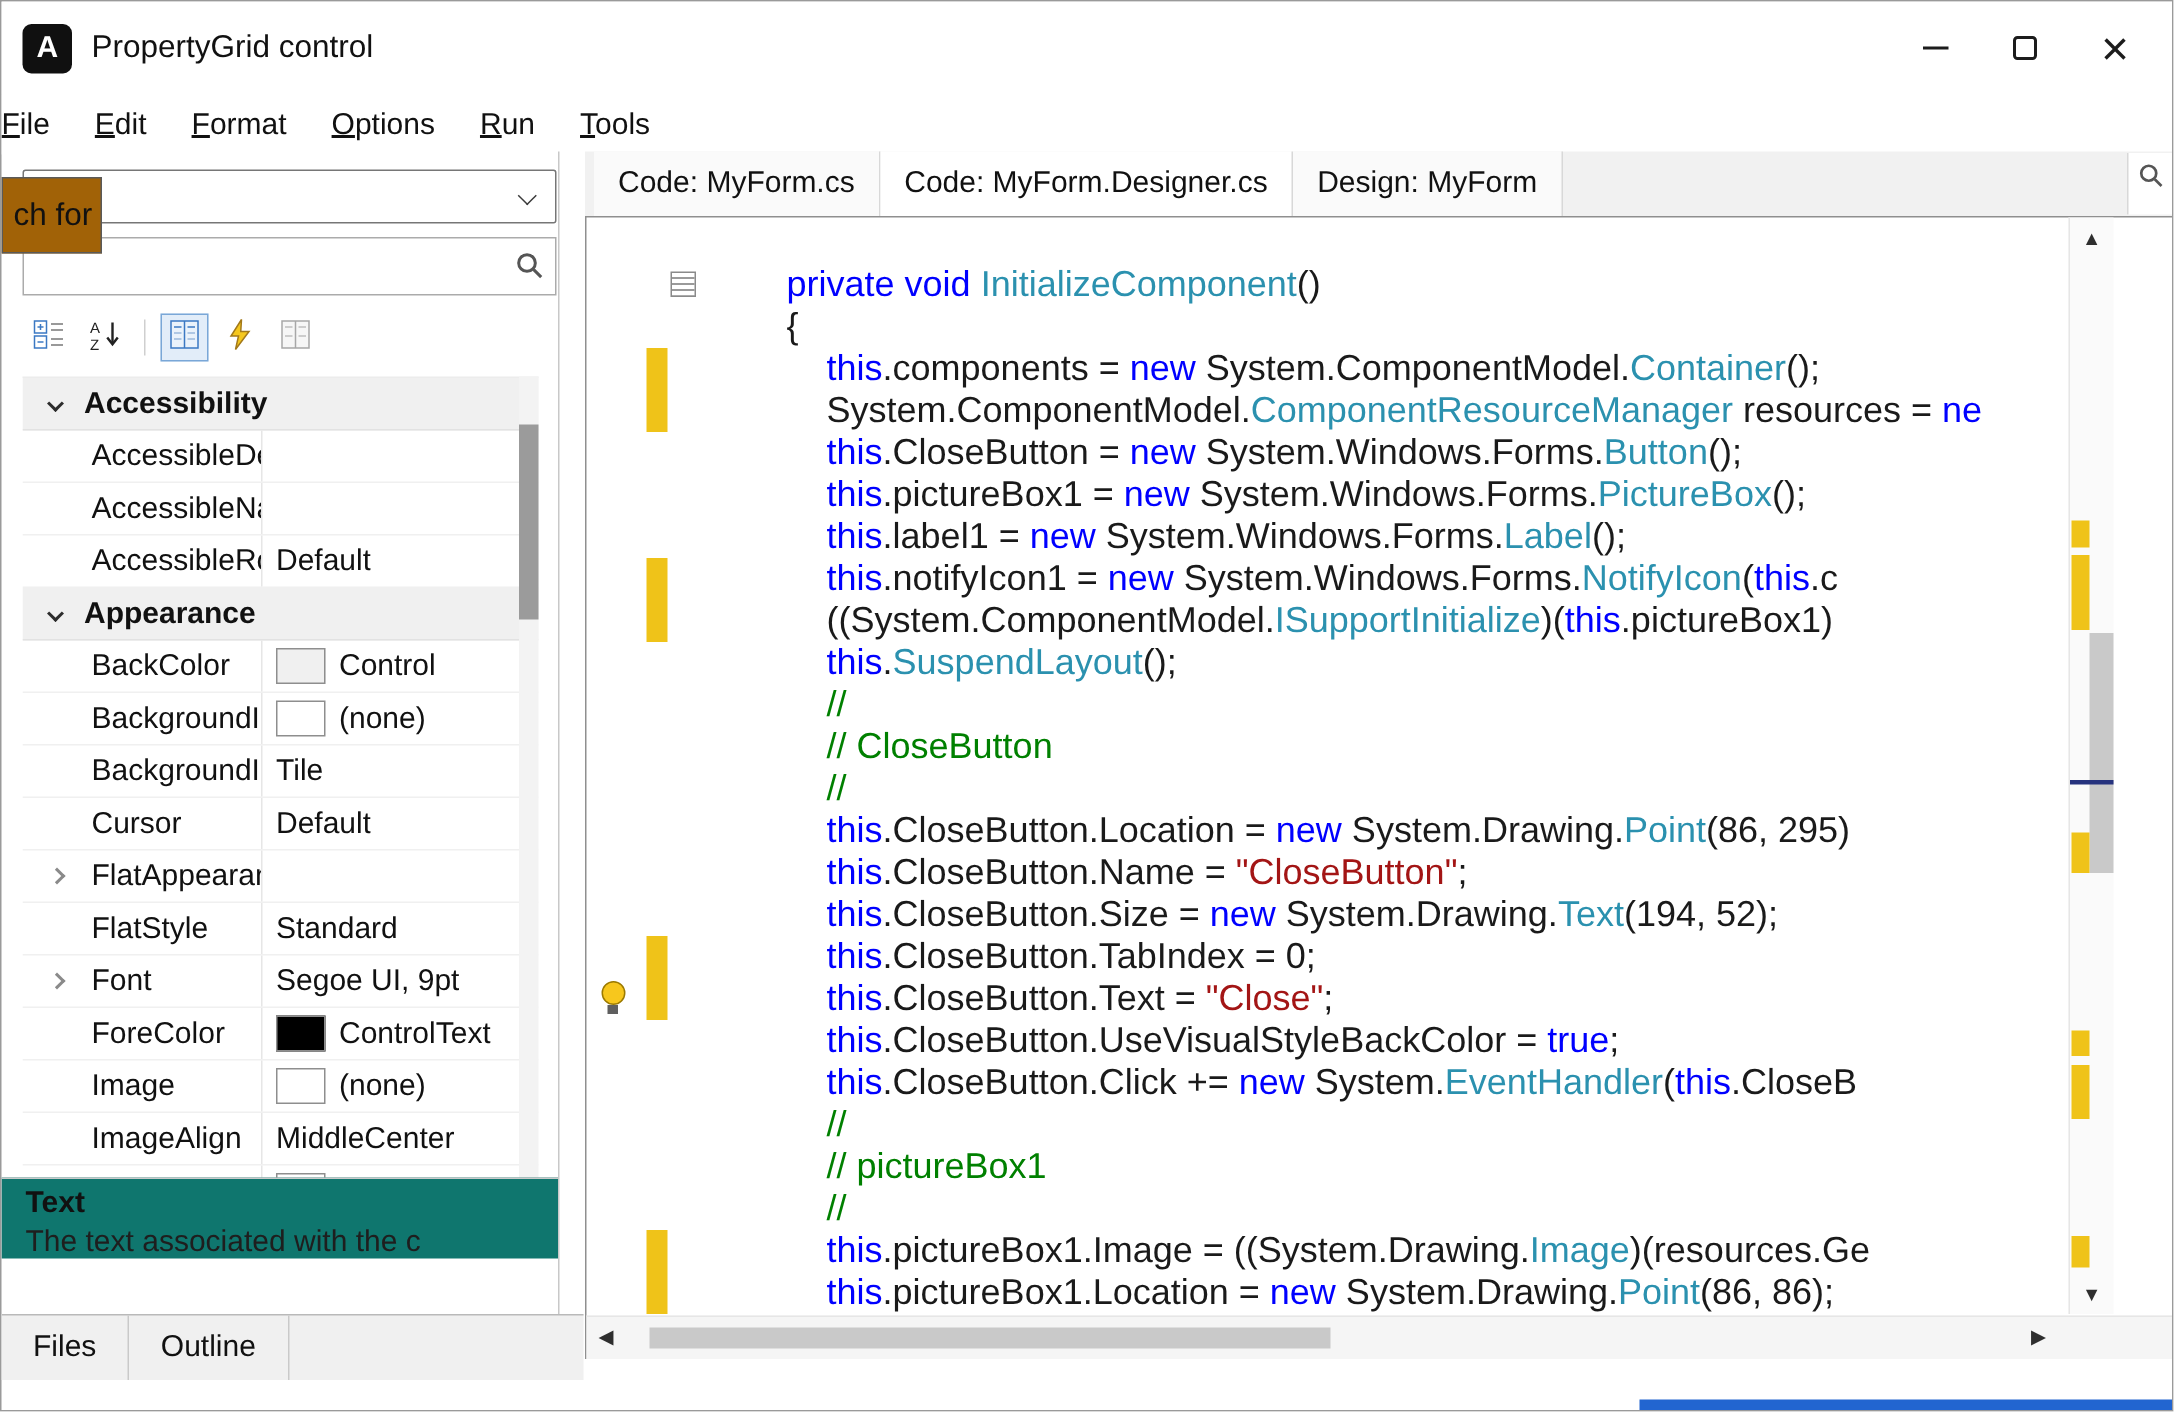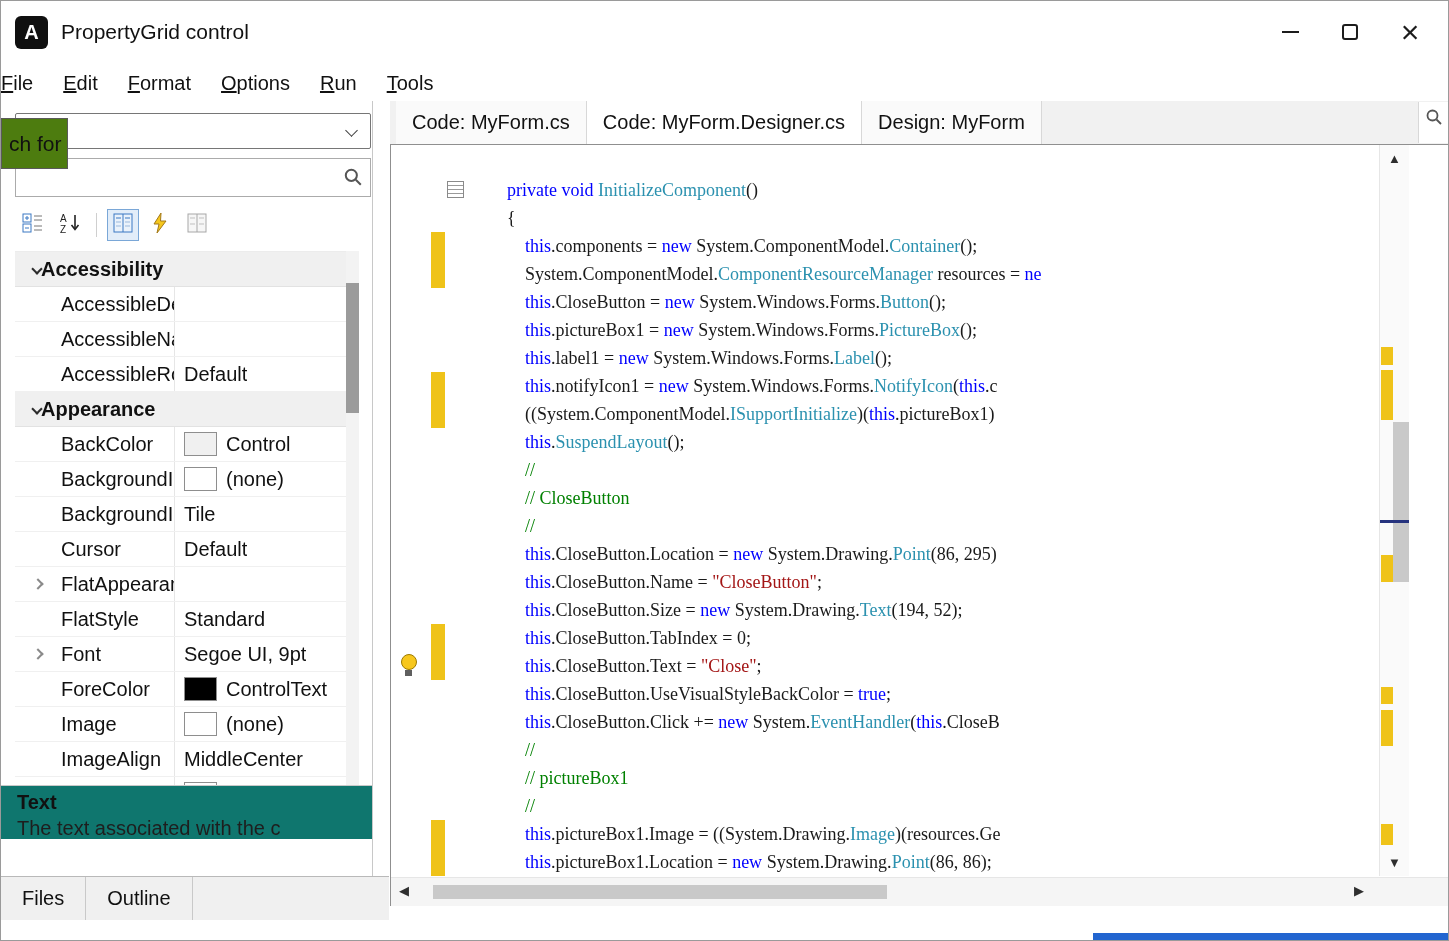--- a/index.html
+++ b/index.html
@@ -19,34 +19,34 @@
   .close-glyph{font-size:32px;font-weight:300;line-height:1;color:#1c1c1c;}
 
   
   .menubar{position:absolute;left:0;top:62px;width:100%;height:40px;background:#fff;display:flex;align-items:center;gap:30px;}
   .menu-item{font-size:20px;}
   .akey{text-decoration:underline;}
 
   
   .combo{position:absolute;left:14px;top:112px;width:356px;height:36px;border:1px solid #767676;background:#fff;border-radius:2px;}
   .combo .chev{position:absolute;right:14px;top:12px;}
-  .overlay-box{position:absolute;left:0;top:117px;width:67px;height:51px;background:#4d7c0f;border:1px solid #5a5a5a;
+  .overlay-box{position:absolute;left:0;top:117px;width:67px;height:51px;background:#a16207;border:1px solid #5a5a5a;
                z-index:6;display:flex;align-items:center;padding-left:7px;font-size:21px;}
   .searchbox{position:absolute;left:14px;top:157px;width:356px;height:39px;border:1px solid #ababab;background:#fff;}
   .searchbox input{position:absolute;left:6px;top:2px;width:310px;height:33px;border:none;outline:none;font-size:19px;font-family:"Liberation Sans",sans-serif;background:transparent;}
   .search-mag{position:absolute;right:7px;top:8px;}
 
   .pgtoolbar{position:absolute;left:16px;top:204px;width:354px;height:40px;display:flex;align-items:center;gap:5px;}
   .tb-btn{width:32px;height:32px;display:flex;align-items:center;justify-content:center;border:1px solid transparent;}
   .tb-btn.selected{border:1px solid #7aa7d7;background:#e2edf9;}
   .tb-btn.disabled{opacity:.75;}
   .tb-sep{width:1px;height:24px;background:#cfcfcf;margin:0 5px;}
 
   .grid{position:absolute;left:14px;top:250px;width:344px;height:560px;background:#fff;overflow:hidden;border-top:1px solid #ececec;}
-  .pg-cat{height:35px;background:#f0f0f0;display:flex;align-items:center;padding-left:18px;border-bottom:1px solid #e2e2e2;}
+  .pg-cat{height:35px;background:#f0f0f0;display:flex;align-items:center;gap:15px;padding-left:18px;border-bottom:1px solid #e2e2e2;}
   .pg-cat-label{font-weight:bold;font-size:20px;}
   .pg-row{height:35px;display:flex;align-items:stretch;border-bottom:1px solid #f0f0f0;font-size:20px;}
   .pg-gutter{width:46px;flex:none;display:flex;align-items:center;justify-content:center;}
   .pg-name{width:114px;flex:none;overflow:hidden;white-space:nowrap;line-height:34px;border-right:1px solid #e6e6e6;}
   .pg-value{flex:1;display:flex;align-items:center;padding-left:9px;overflow:hidden;white-space:nowrap;}
   .pg-swatch{width:33px;height:24px;border:1px solid #8e8e8e;margin-right:9px;flex:none;}
   .pg-vtext{overflow:hidden;white-space:nowrap;}
   .grid-scroll{position:absolute;left:345px;top:250px;width:13px;height:560px;background:#f3f3f3;}
   .grid-thumb{position:absolute;left:0;top:32px;width:13px;height:130px;background:#9b9b9b;}
 
@@ -67,21 +67,21 @@
   .corner-mag{position:absolute;left:1417px;top:101px;width:30px;height:41px;background:#fff;border-left:1px solid #d8d8d8;
               display:flex;align-items:flex-start;justify-content:center;padding-top:6px;z-index:5;}
 
   .editor{position:absolute;left:389px;top:143px;width:1060px;height:762px;background:#fff;border-top:1px solid #8f8f8f;border-left:1px solid #8f8f8f;}
   .code-lines{position:absolute;left:0;top:31px;width:988px;height:700px;overflow:hidden;}
   .code-line{display:flex;height:28px;}
   .m-action{width:40px;flex:none;position:relative;}
   .m-chg{width:14px;flex:none;}
   .m-chg.on{background:var(--chg);}
   .m-outline{width:26px;flex:none;position:relative;}
-  .code-text{white-space:pre;font-family:Liberation Serif, serif;font-size:18px;line-height:28px;}
+  .code-text{white-space:pre;font-family:Liberation Sans, sans-serif;font-size:24px;line-height:28px;}
   .tok-k{color:var(--kw);} .tok-y{color:var(--ty);} .tok-s{color:var(--str);} .tok-c{color:var(--com);} .tok-p{color:#1a1a1a;}
   .outline-box{position:absolute;left:2px;top:5px;width:17px;height:17px;border:1px solid #8a8a8a;
                background:repeating-linear-gradient(to bottom,#fff 0,#fff 3px,#9a9a9a 3px,#9a9a9a 4px);}
   .bulb{position:absolute;left:7px;top:2px;width:22px;height:24px;}
   .bulb::before{content:"";position:absolute;left:3px;top:0;width:14px;height:14px;border-radius:50%;background:#f7c71d;border:1px solid #9c7a00;}
   .bulb::after{content:"";position:absolute;left:7px;top:16px;width:7px;height:6px;background:#5f5f5f;}
 
   .vscroll{position:absolute;left:988px;top:0;width:30px;height:731px;background:#fafafa;border-left:1px solid #e6e6e6;}
   .vs-arrow{position:absolute;left:0;width:100%;text-align:center;font-size:13px;color:#2e2e2e;}
   .vs-up{top:6px;} .vs-down{bottom:6px;}

